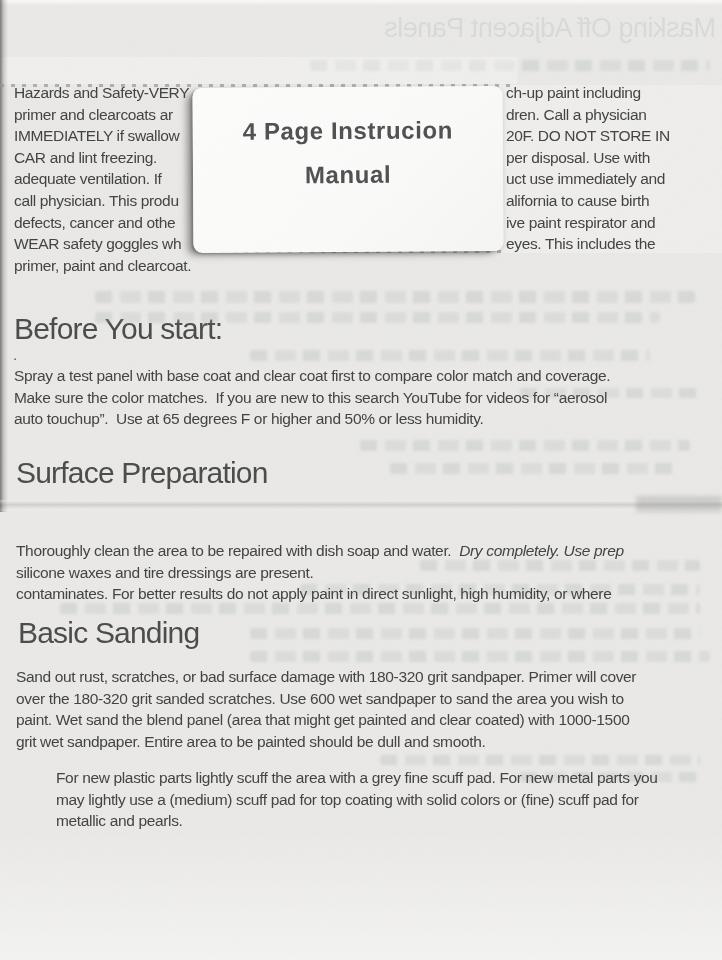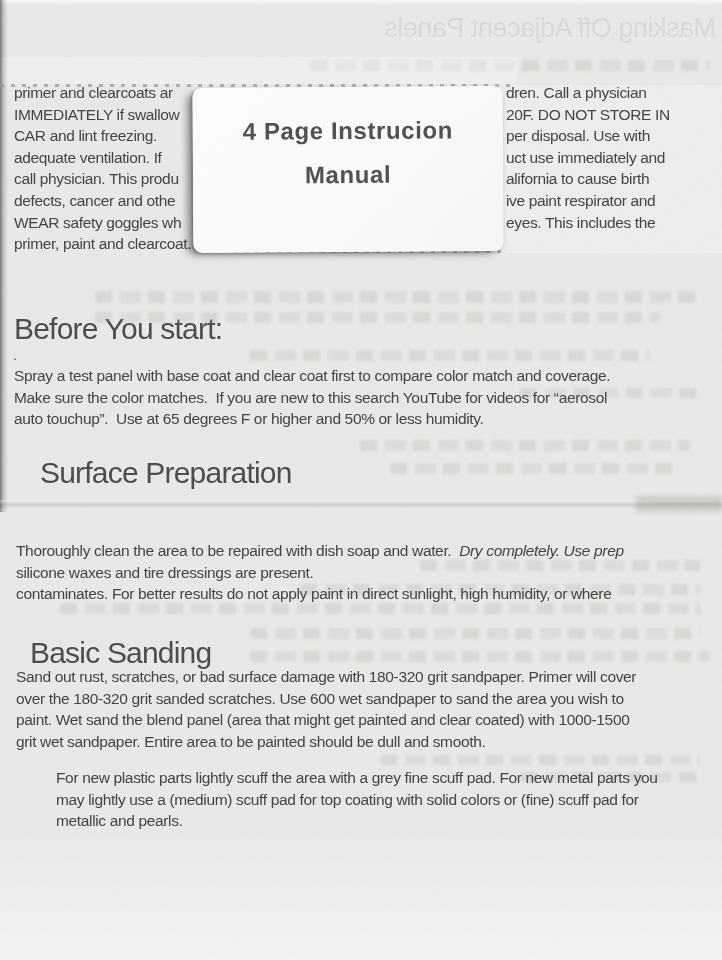--- a/index.html
+++ b/index.html
@@ -88,20 +88,21 @@
   <div class="ghost" style="left:420px;top:560px;width:280px;height:11px;"></div>
   <div class="ghost" style="left:300px;top:584px;width:400px;height:11px;"></div>
   <div class="ghost" style="left:60px;top:603px;width:640px;height:11px;"></div>
   <div class="ghost" style="left:250px;top:628px;width:450px;height:11px;"></div>
   <div class="ghost" style="left:250px;top:651px;width:460px;height:11px;"></div>
   <div class="ghost" style="left:380px;top:755px;width:320px;height:10px;"></div>
   <div class="ghost" style="left:520px;top:772px;width:180px;height:10px;"></div>
 
 
   <div class="para" style="left:14px;top:82px;width:700px;z-index:10;">
+    <div class="w-line"><span>Hazards and Safety-VERY</span><span class="frag-right">ch-up paint including</span></div>
     <div class="w-line"><span>primer and clearcoats ar</span><span class="frag-right">dren. Call a physician</span></div>
     <div class="w-line"><span>IMMEDIATELY if swallow</span><span class="frag-right">20F. DO NOT STORE IN</span></div>
     <div class="w-line"><span>CAR and lint freezing.</span><span class="frag-right">per disposal. Use with</span></div>
     <div class="w-line"><span>adequate ventilation. If</span><span class="frag-right">uct use immediately and</span></div>
     <div class="w-line"><span>call physician. This produ</span><span class="frag-right">alifornia to cause birth</span></div>
     <div class="w-line"><span>defects, cancer and othe</span><span class="frag-right">ive paint respirator and</span></div>
     <div class="w-line"><span>WEAR safety goggles wh</span><span class="frag-right">eyes. This includes the</span></div>
     <div class="w-line"><span>primer, paint and clearcoat.</span><span class="frag-right"></span></div>
   </div>
 
@@ -111,28 +112,28 @@
   </div>
 
   <div class="h" style="left:14px;top:310px;">Before You start:</div>
   <div class="stray">.</div>
   <div class="para" style="left:14px;top:365px;width:700px;z-index:10;">
     <div class="t-line">Spray a test panel with base coat and clear coat first to compare color match and coverage.</div>
     <div class="t-line">Make sure the color matches.  If you are new to this search YouTube for videos for “aerosol</div>
     <div class="t-line">auto touchup”.  Use at 65 degrees F or higher and 50% or less humidity.</div>
   </div>
 
-  <div class="h" style="left:16px;top:454px;margin-left:24px;">Surface Preparation</div>
+  <div class="h" style="left:16px;top:454px;">Surface Preparation</div>
   <div class="para" style="left:16px;top:508px;width:700px;z-index:10;margin-top:32px;">
     <div class="t-line"><span>Thoroughly clean the area to be repaired with dish soap and water.  </span><span class="it">Dry completely. Use prep</span></div>
     <div class="t-line">silicone waxes and tire dressings are present.</div>
     <div class="t-line">contaminates. For better results do not apply paint in direct sunlight, high humidity, or where</div>
   </div>
 
-  <div class="h" style="left:18px;top:634px;margin-left:12px;">Basic Sanding</div>
+  <div class="h" style="left:18px;top:614px;">Basic Sanding</div>
   <div class="para" style="left:16px;top:666px;width:702px;z-index:10;">
     <div class="t-line">Sand out rust, scratches, or bad surface damage with 180-320 grit sandpaper. Primer will cover</div>
     <div class="t-line">over the 180-320 grit sanded scratches. Use 600 wet sandpaper to sand the area you wish to</div>
     <div class="t-line">paint. Wet sand the blend panel (area that might get painted and clear coated) with 1000-1500</div>
     <div class="t-line">grit wet sandpaper. Entire area to be painted should be dull and smooth.</div>
   </div>
 
   <div class="para" style="left:20px;top:767px;width:700px;z-index:10;margin-left:36px;">
     <div class="t-line">For new plastic parts lightly scuff the area with a grey fine scuff pad. For new metal parts you</div>
     <div class="t-line">may lightly use a (medium) scuff pad for top coating with solid colors or (fine) scuff pad for</div>

